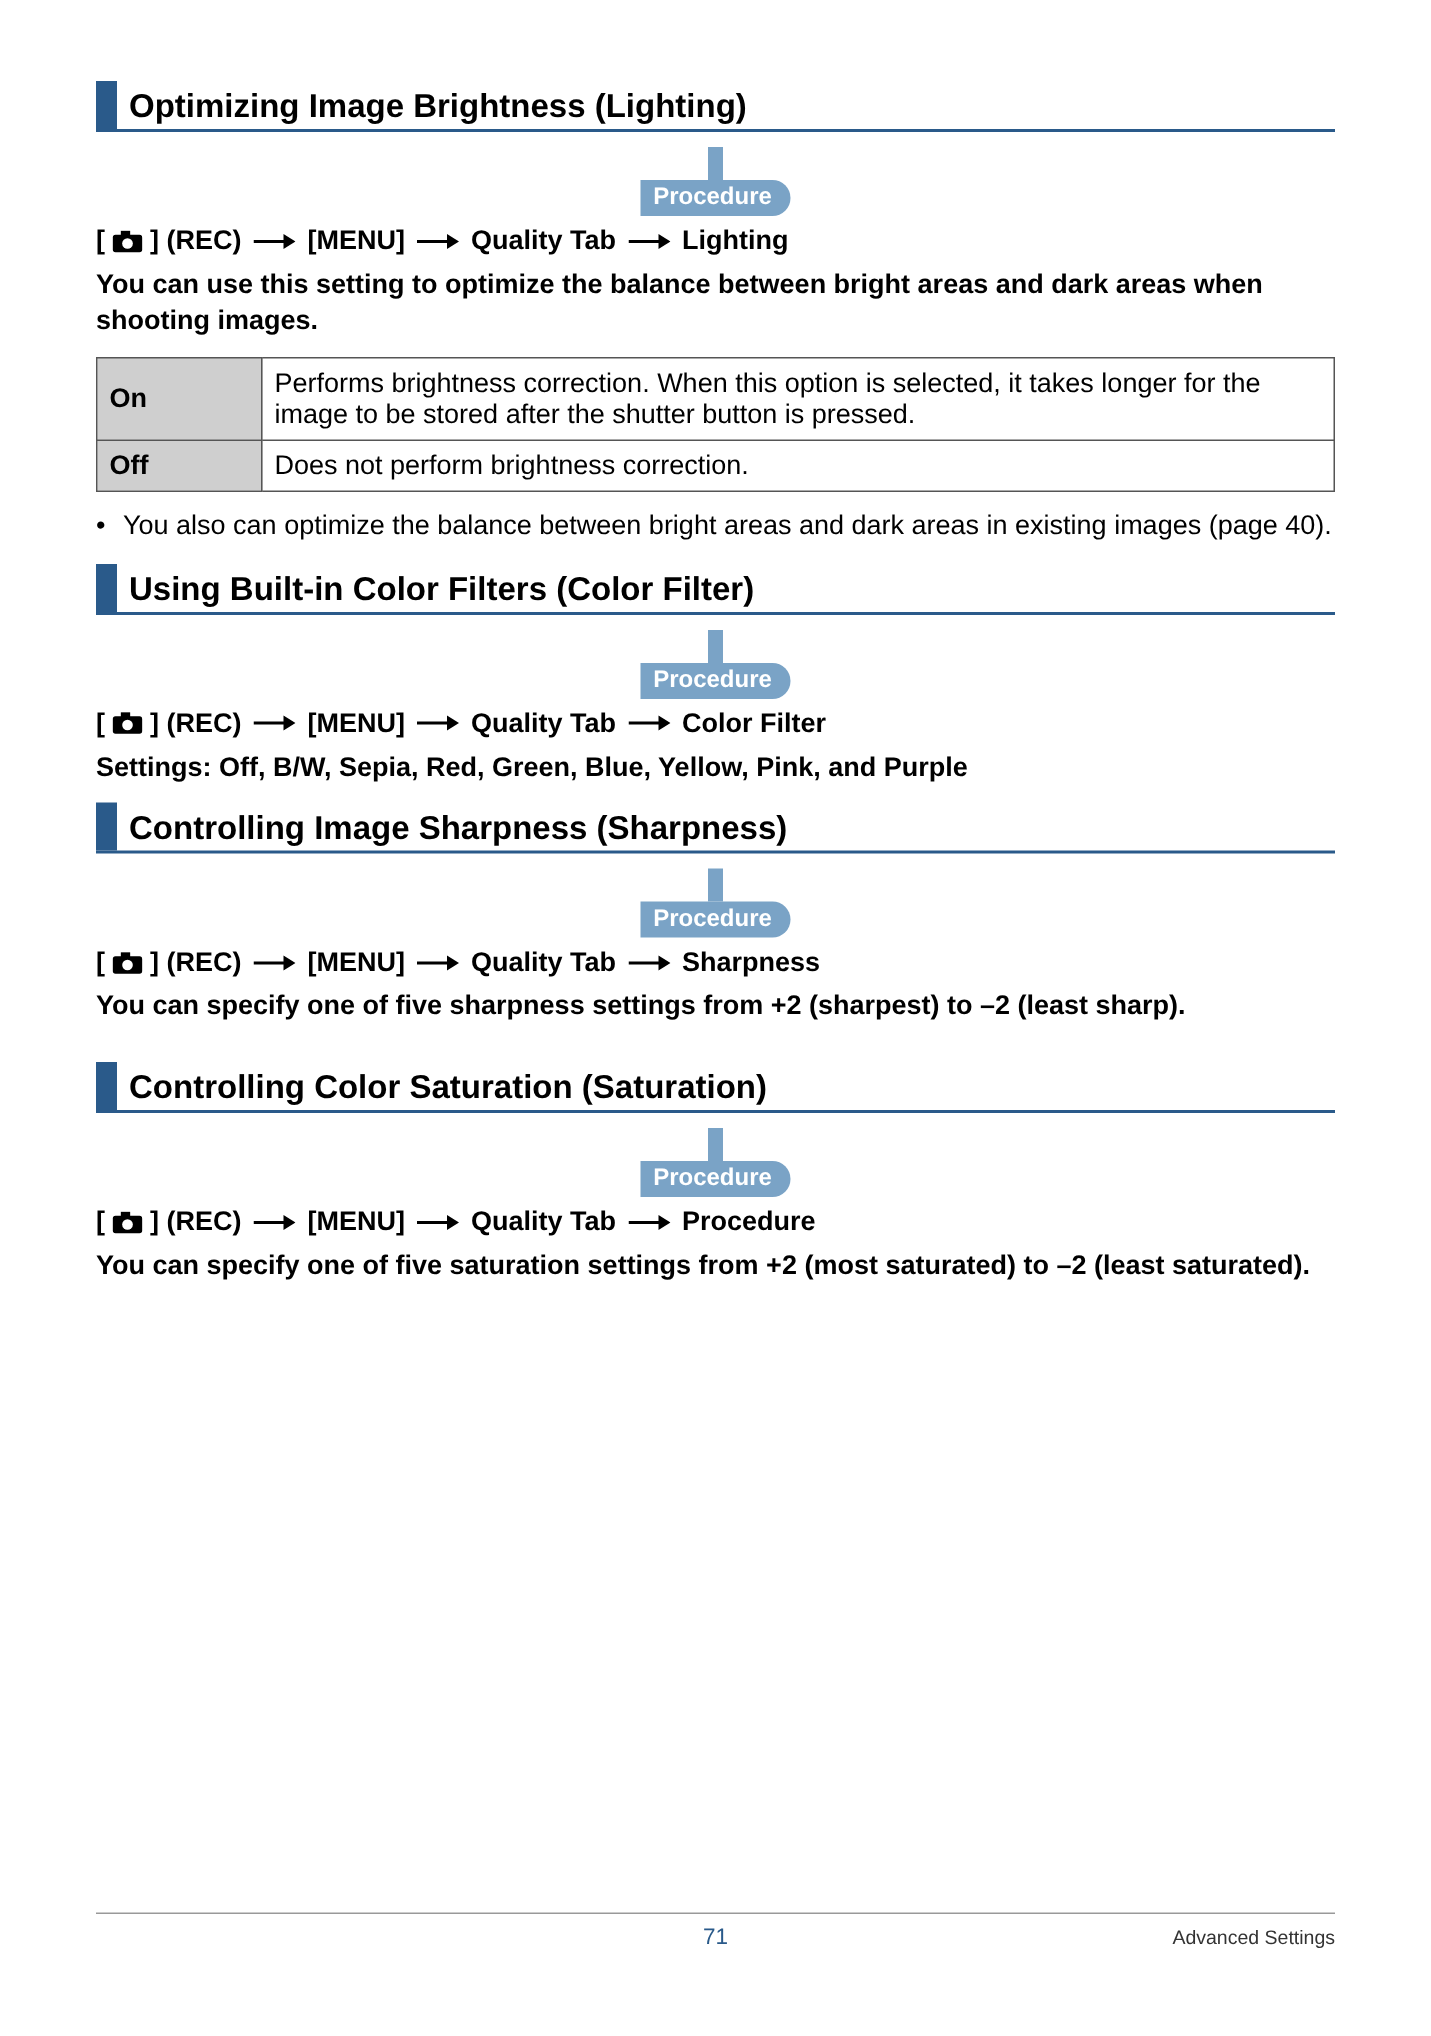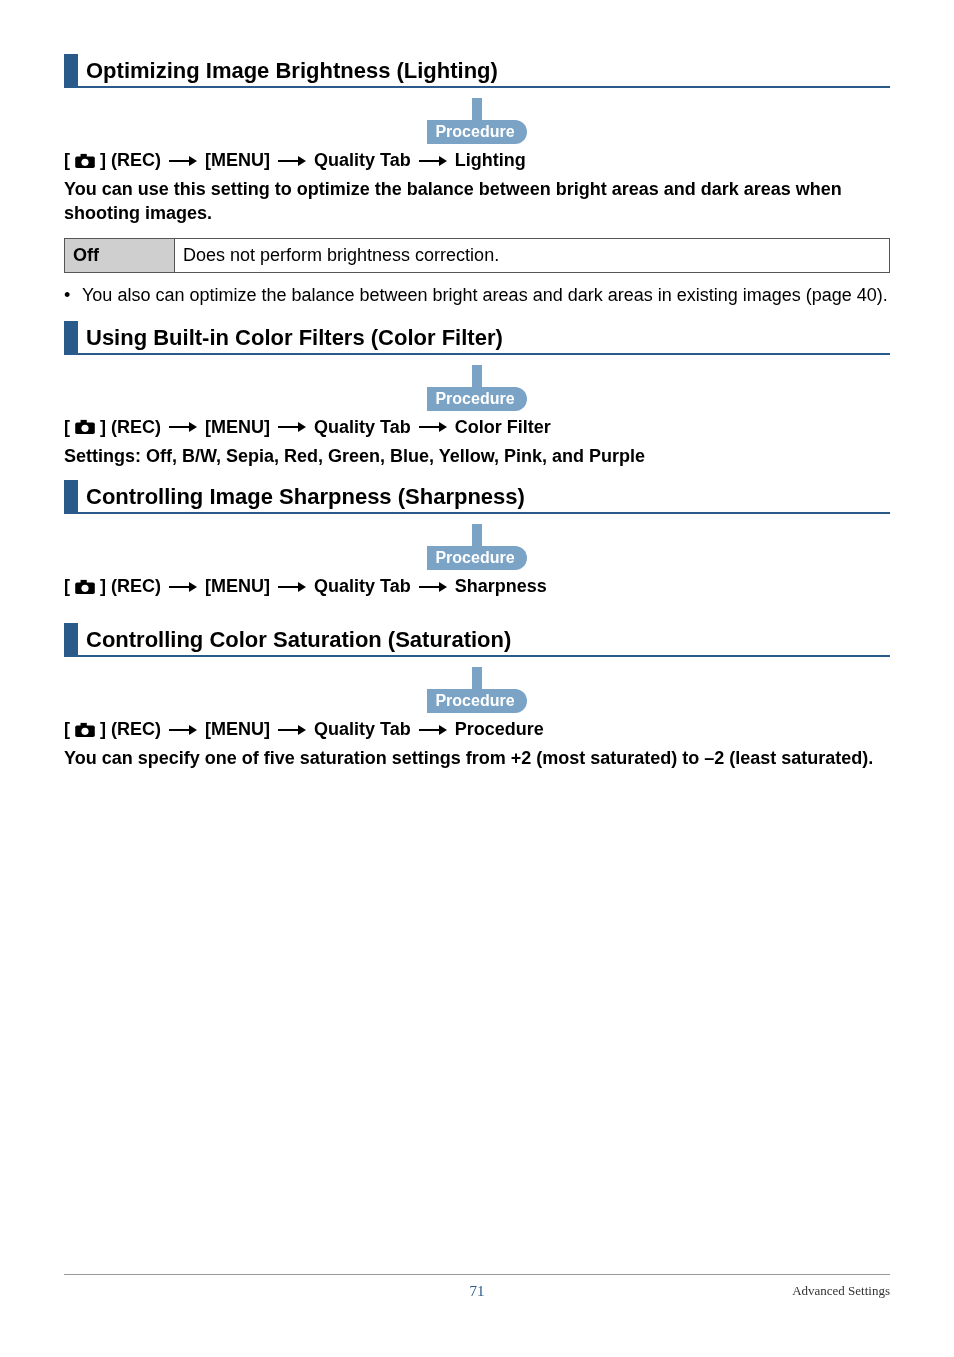--- a/index.html
+++ b/index.html
@@ -26,21 +26,21 @@
 
   .bullet-row { display: flex; font-size: 18px; line-height: 1.35; margin-bottom: 14px; }
   .bullet-dot { width: 18px; flex: 0 0 18px; }
   .bullet-text { flex: 1; }
 
   .camera-icon { display: inline-flex; align-items: center; vertical-align: middle; }
   .camera-icon svg { width: 22px; height: 16px; }
 
   .footer { position: absolute; bottom: 24px; left: 64px; right: 64px; }
   .footer-line { border-top: 1px solid #999; margin-bottom: 8px; }
-  .footer-row { display: flex; justify-content: space-between; align-items: center; font-size: 13px; color: #333; font-family: Liberation Serif, serif; }
+  .footer-row { display: flex; justify-content: space-between; align-items: center; font-size: 13px; color: #333; }
   .footer-page { position: absolute; left: 0; right: 0; text-align: center; color: #2a5a8a; font-size: 15px; }
   .footer-label { margin-left: auto; }
 </style>
 </head>
 <body>
 
 <div class="page">
 
   <div class="section-head">
     <div class="section-bar"></div>
@@ -82,20 +82,24 @@
           <polygon points="20,2 28,7 20,12" fill="#000"></polygon>
         </svg>
       </span>
     <span>Lighting</span>
   </div>
 
   <div class="body-text">You can use this setting to optimize the balance between bright areas and dark areas when shooting images.</div>
 
   <table class="opt-table">
     <tbody>
+        <tr>
+      <th>On</th>
+      <td>Performs brightness correction. When this option is selected, it takes longer for the image to be stored after the shutter button is pressed.</td>
+    </tr>
     <tr>
       <th>Off</th>
       <td>Does not perform brightness correction.</td>
     </tr>
   </tbody>
     </table>
 
   <div class="bullet-row">
     <div class="bullet-dot">•</div>
     <div class="bullet-text">You also can optimize the balance between bright areas and dark areas in existing images (page 40).</div>
@@ -182,20 +186,21 @@
     <span>Quality Tab</span>
     <span class="arrow">
         <svg viewBox="0 0 28 14">
           <line x1="0" y1="7" x2="22" y2="7" stroke="#000" stroke-width="2"></line>
           <polygon points="20,2 28,7 20,12" fill="#000"></polygon>
         </svg>
       </span>
     <span>Sharpness</span>
   </div>
 
+  <div class="body-text">You can specify one of five sharpness settings from +2 (sharpest) to –2 (least sharp).</div>
 
   <div class="section-head" style="margin-top:26px;">
     <div class="section-bar"></div>
     <div class="section-title">Controlling Color Saturation (Saturation)</div>
   </div>
 
   <div class="procedure-row">
     <div class="proc-bar"></div>
     <div class="proc-pill">Procedure</div>
   </div>

